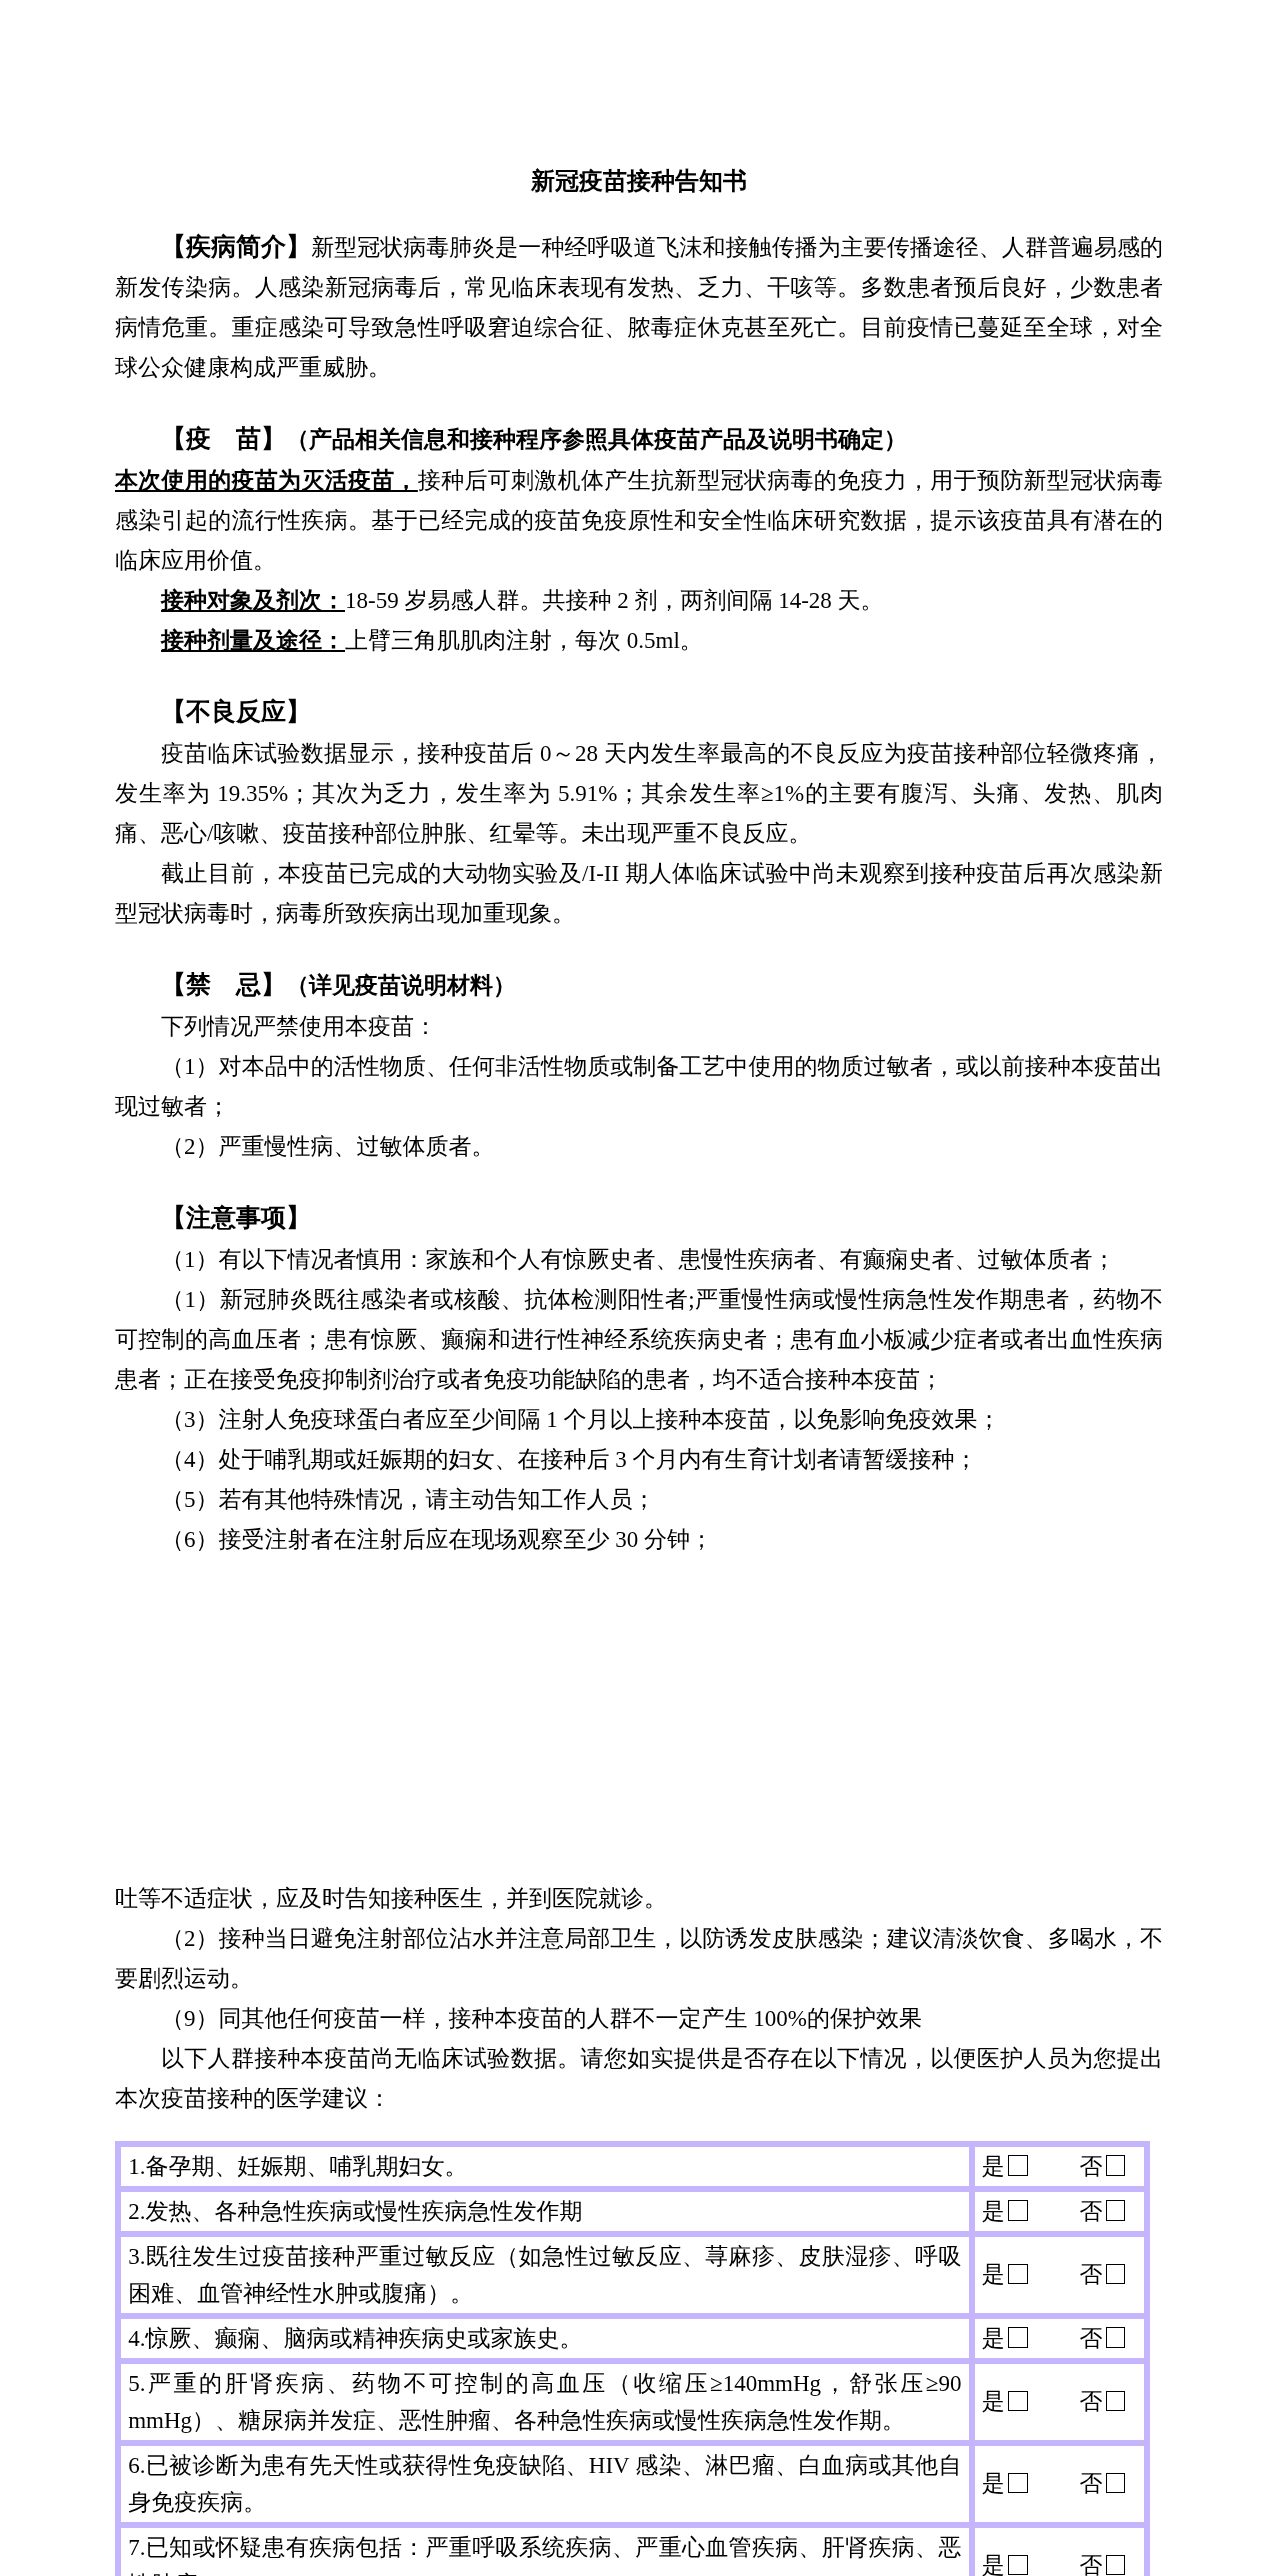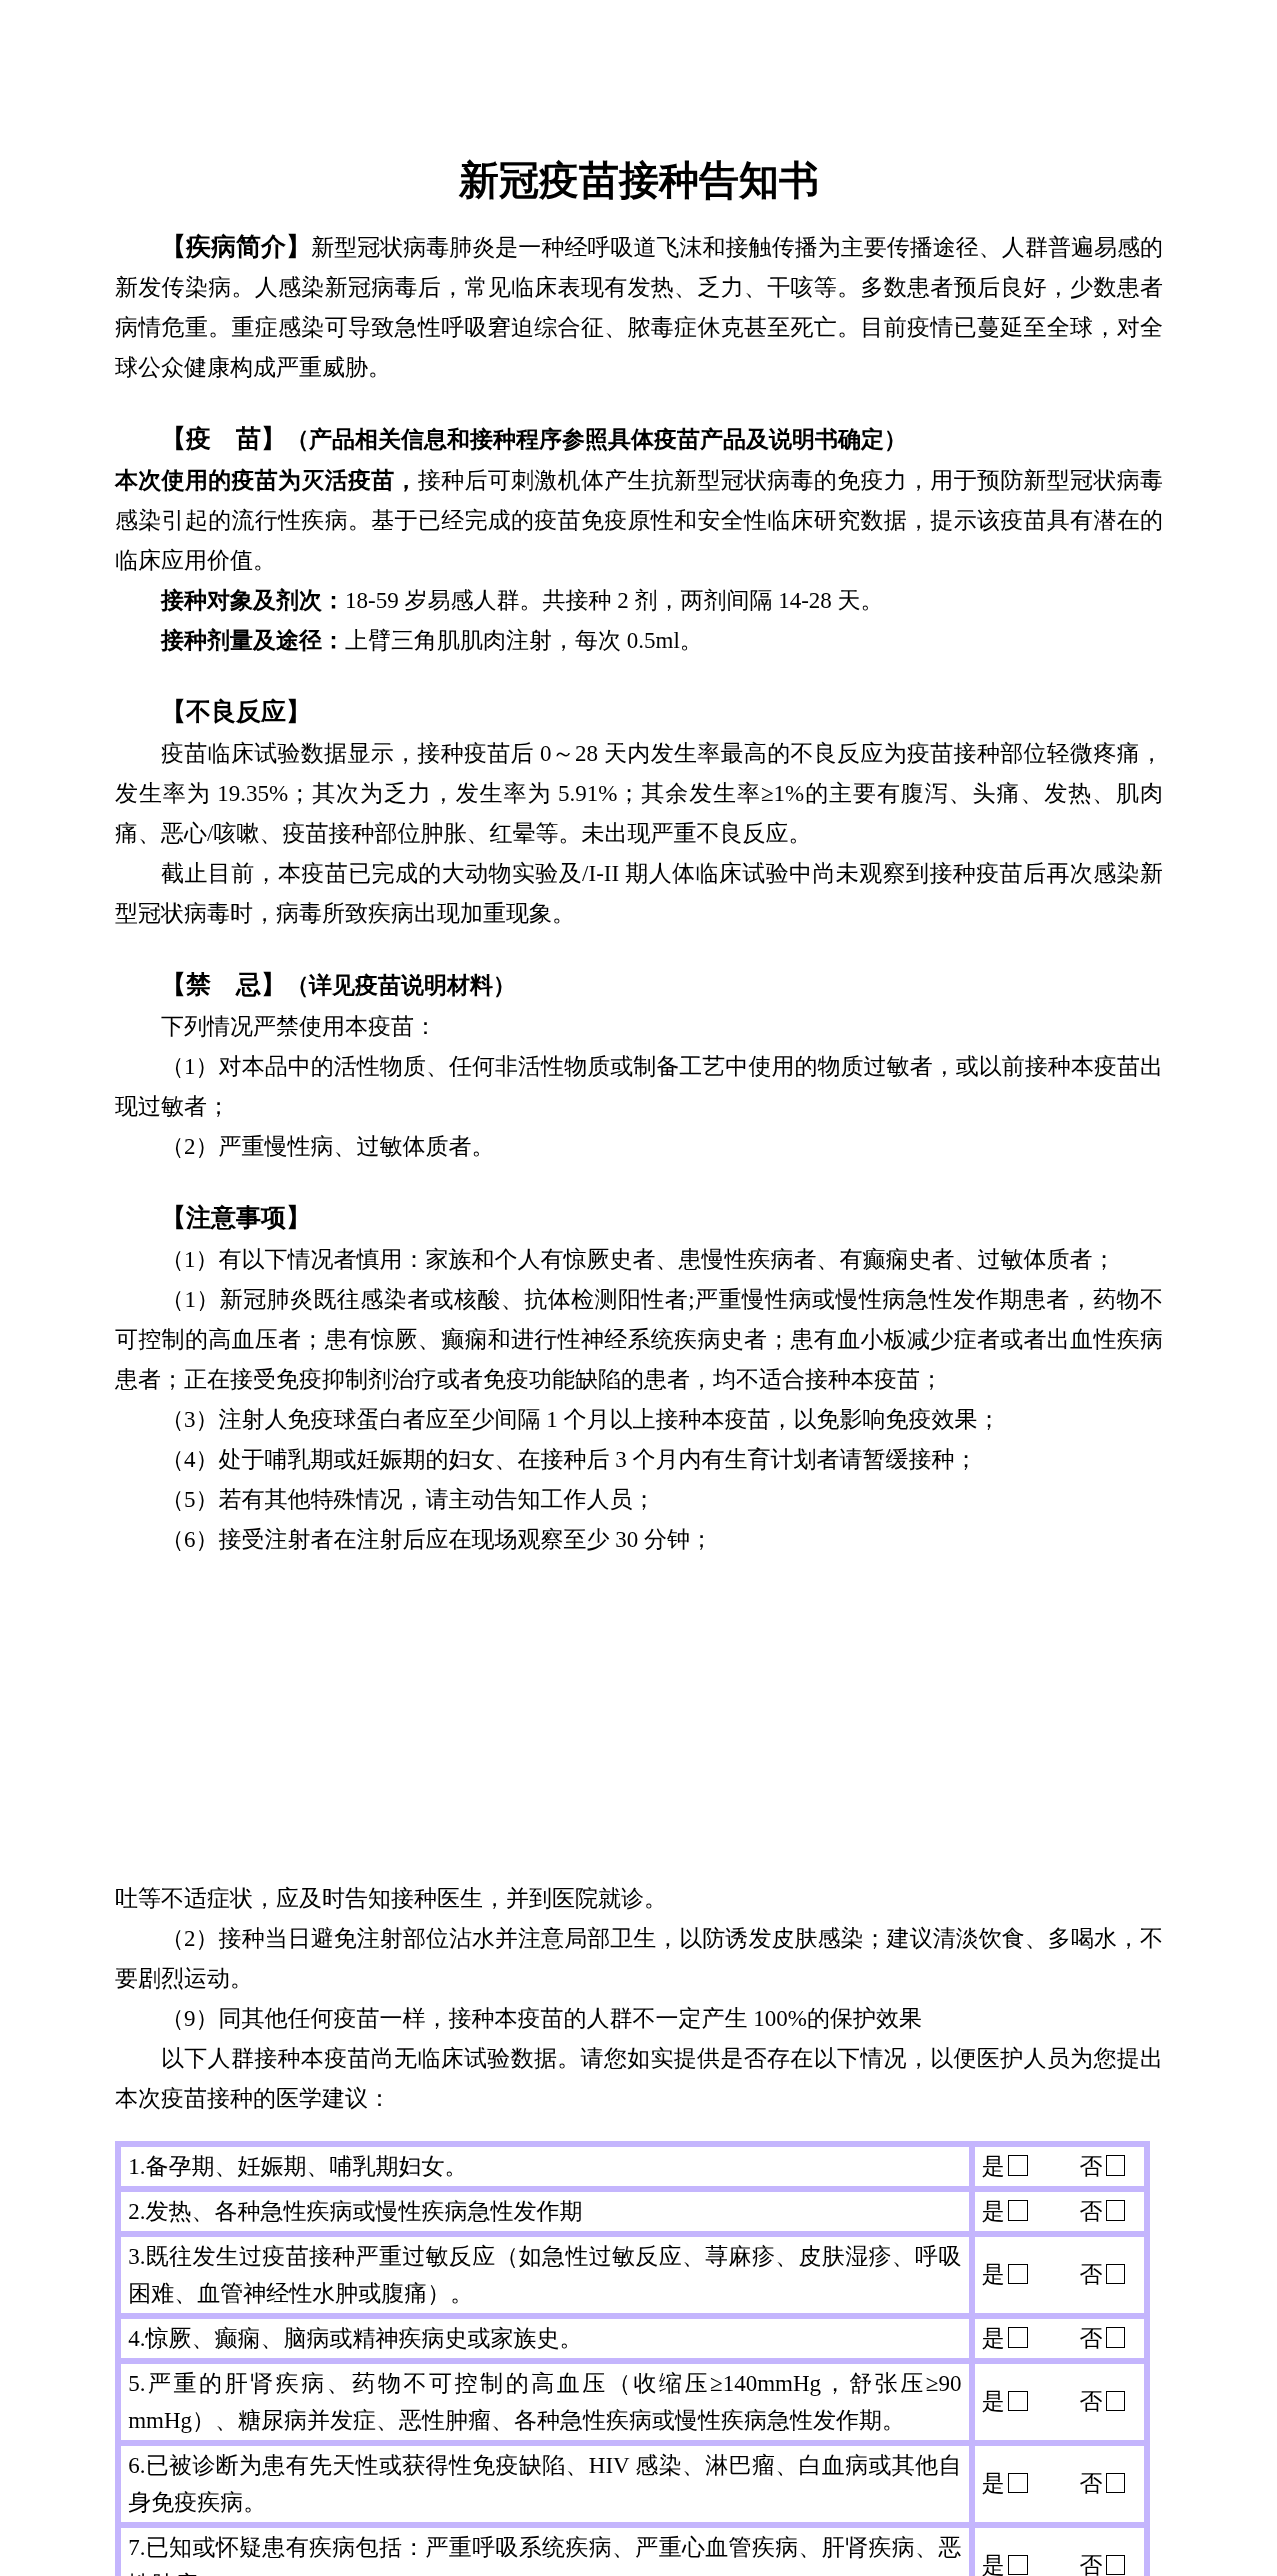--- a/index.html
+++ b/index.html
@@ -9,35 +9,35 @@
     height: 3614px;
     box-sizing: border-box;
     padding: 160px 115px 0 115px;
     background: #ffffff;
     color: #000000;
     font-family: "Liberation Serif", "DejaVu Serif", serif;
     font-size: 23px;
     line-height: 40px;
   }
   .doc-title {
-    font-size: 40px;
+    font-size: 24px;
     font-weight: bold;
     text-align: center;
     line-height: 42px;
     margin: 0 0 25px 0;
   }
   p { margin: 0; text-align: justify; }
   .indent { text-indent: 2em; }
   .sec-line { margin-top: 30px; line-height: 42px; }
   .sec-inline {
     font-size: 25px;
     font-weight: bold;
   }
   .hdr-note { font-weight: bold; }
-  .bold { font-weight: bold; }
+  .bold { font-weight: bold; text-decoration: underline; }
   .page-gap { height: 319px; }
   table.screening {
     border-collapse: collapse;
     width: 1035px;
     margin-top: 21.6px;
     table-layout: fixed;
   }
   table.screening td {
     border: 6px solid #c4b5fd;
     line-height: 37px;

